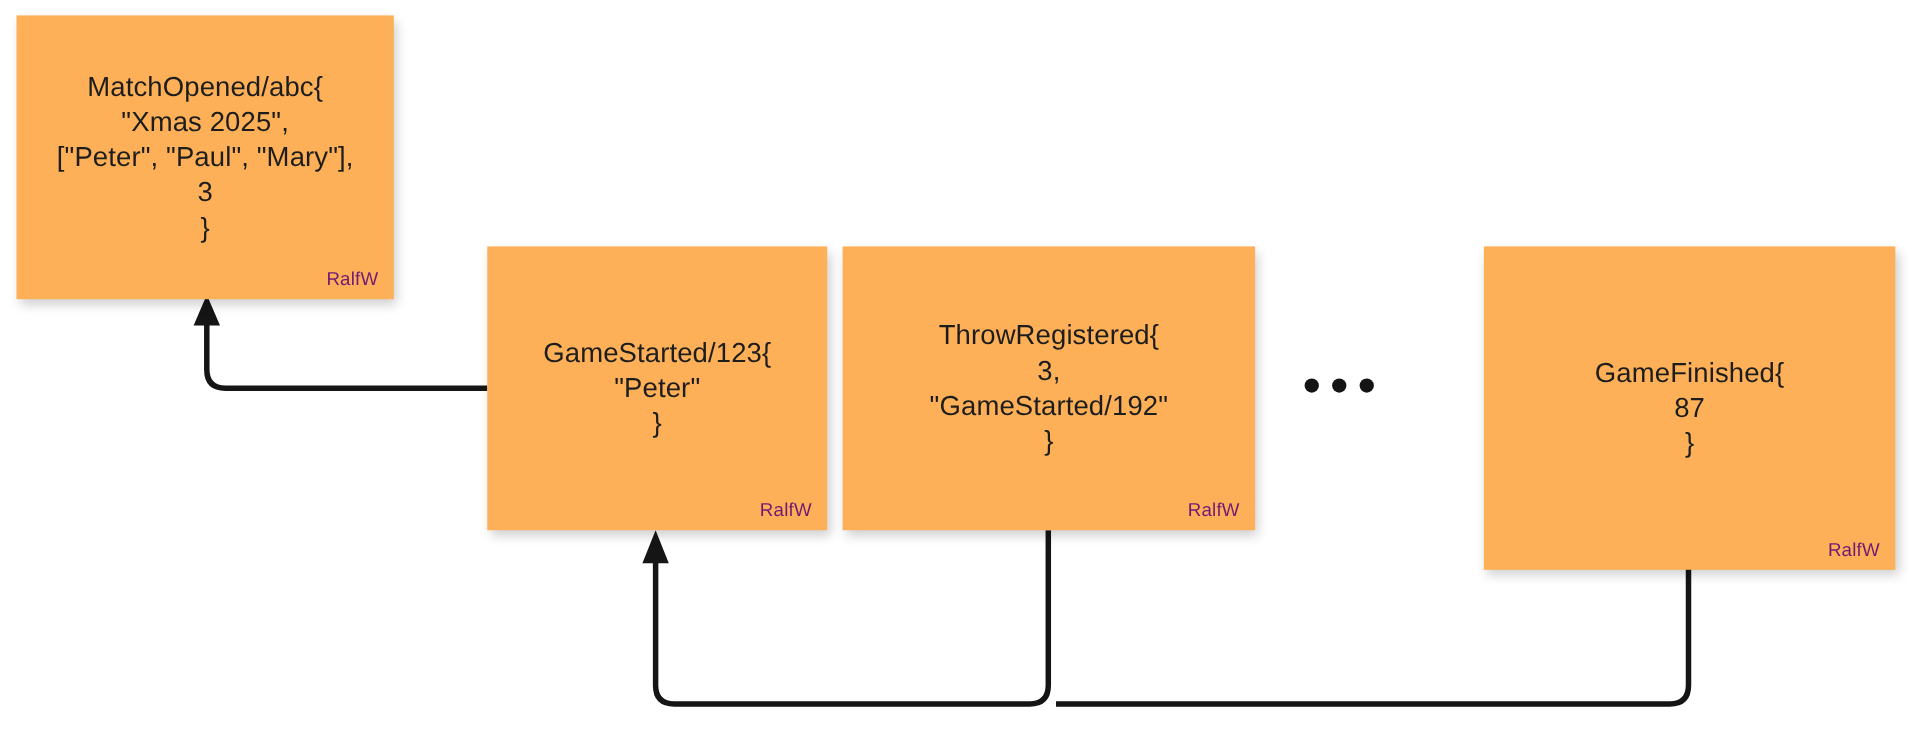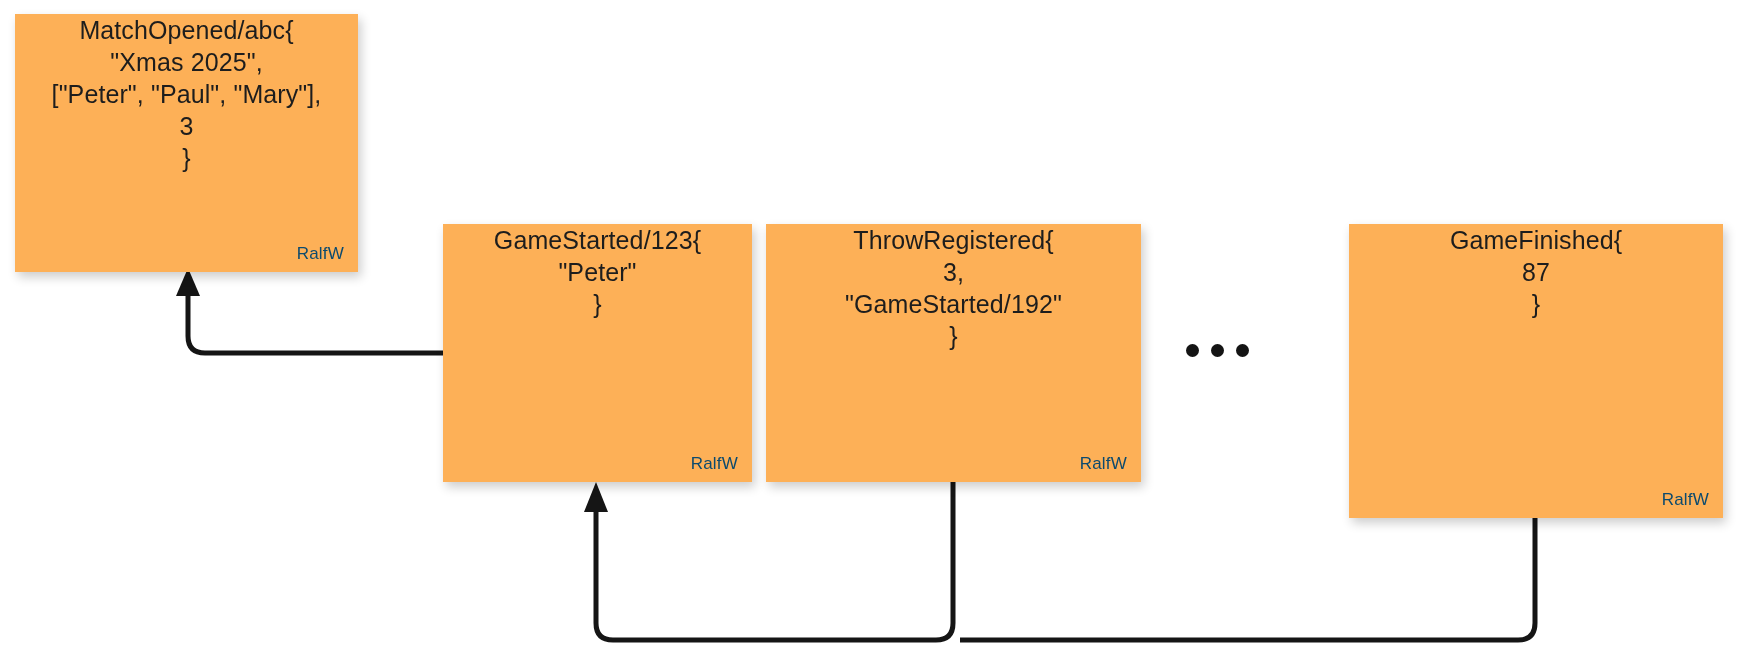--- a/index.html
+++ b/index.html
@@ -17,36 +17,37 @@
     overflow: hidden;
   }
   .card {
     position: absolute;
     background: #fdb057;
     box-shadow: 3px 5px 10px rgba(0,0,0,0.20);
     box-sizing: border-box;
     display: flex;
     flex-direction: column;
     align-items: center;
+    justify-content: center;
     z-index: 3;
   }
   .card-text {
     color: #1d1d1d;
     font-size: 25px;
     line-height: 1.28;
     text-align: center;
     white-space: pre-line;
     letter-spacing: 0.1px;
   }
   .card-author {
     position: absolute;
     right: 14px;
     bottom: 8px;
     font-size: 17px;
-    color: #0c4a6e;
+    color: #701a75;
     letter-spacing: 0.2px;
   }
   .ellipsis {
     position: absolute;
     display: flex;
     align-items: center;
     gap: 12px;
     z-index: 3;
   }
   .ellipsis .dot {

